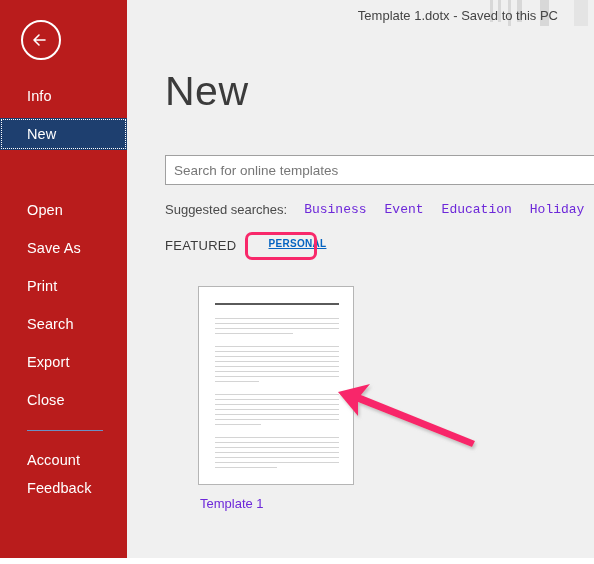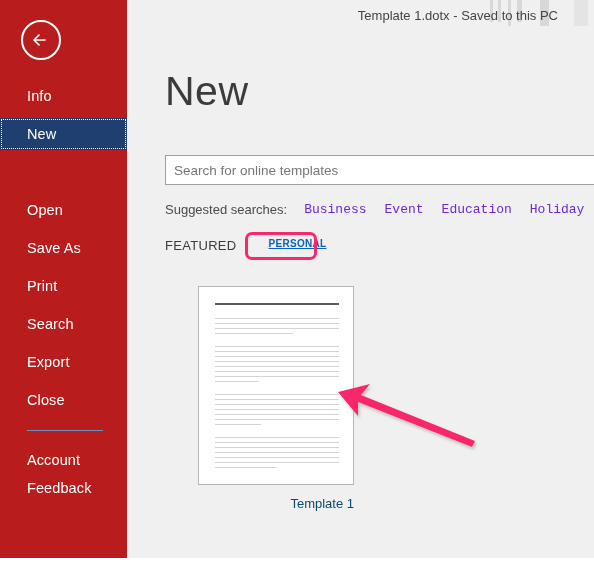--- a/index.html
+++ b/index.html
@@ -227,23 +227,22 @@
     background: #d4d4d4;
     height: 1px;
   }
   .doc-line.heading {
     background: #5a5a5a;
     height: 2px;
   }
   #template-label {
     margin-top: 11px;
     font-size: 13px;
-    color: #0c4a6e;
+    color: #6d28d9;
     padding-left: 2px;
-    text-align: right;
   }
 
   
   #arrow-annotation {
     position: absolute;
     left: 325px;
     top: 375px;
     width: 165px;
     height: 80px;
     pointer-events: none;

